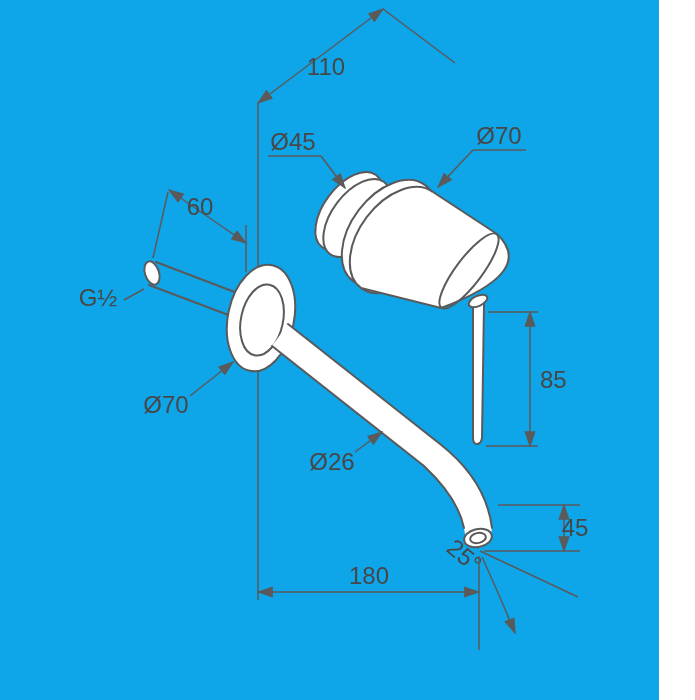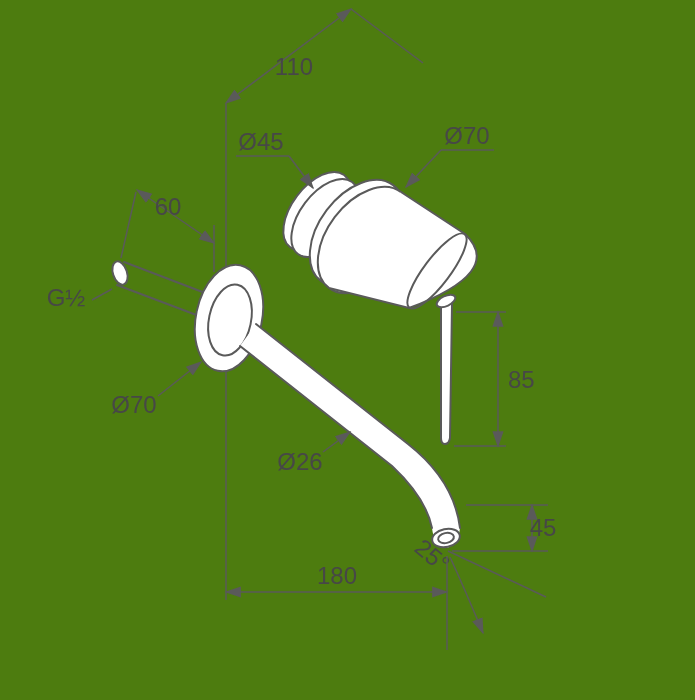--- a/index.html
+++ b/index.html
@@ -1,18 +1,19 @@
 <!DOCTYPE html>
 <html><head>
 <meta charset="utf-8">
 <style>
   html,body{margin:0;padding:0;background:#fff;}
   .stage{
-    width:695px;height:700px;position:relative;background:#4d7c0f;overflow:hidden;
+    width:627px;height:700px;position:relative;background:#0ea5e9;overflow:hidden;
     font-family:"Liberation Sans", sans-serif;
+    padding-left:32px;
   }
   svg{display:block}
   text{
     font-family:"Liberation Sans", sans-serif;
     font-size:24px;
     fill:#474747;
   }
   .obj{stroke:#5a5a5a;stroke-width:2;fill:none;stroke-linecap:round;}
   .objf{stroke:#5a5a5a;stroke-width:2;fill:#ffffff;}
   .occl{fill:#ffffff;stroke:none;}

